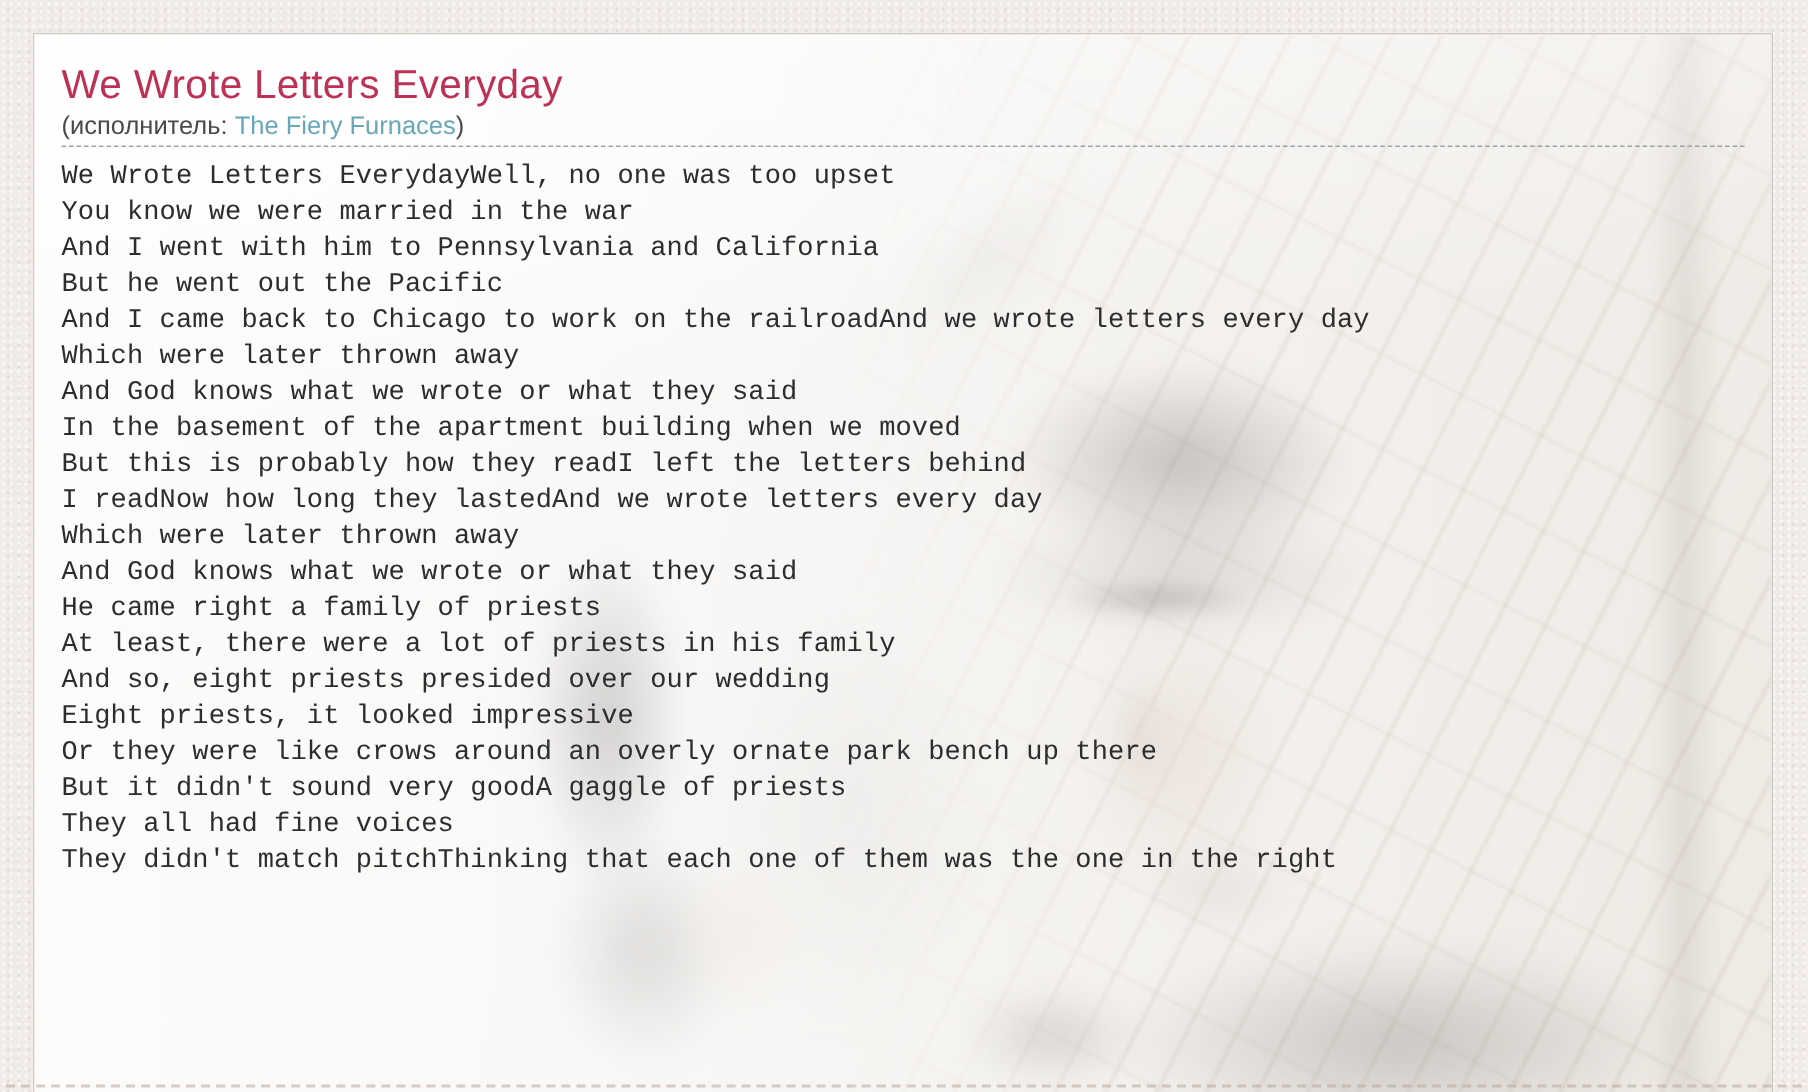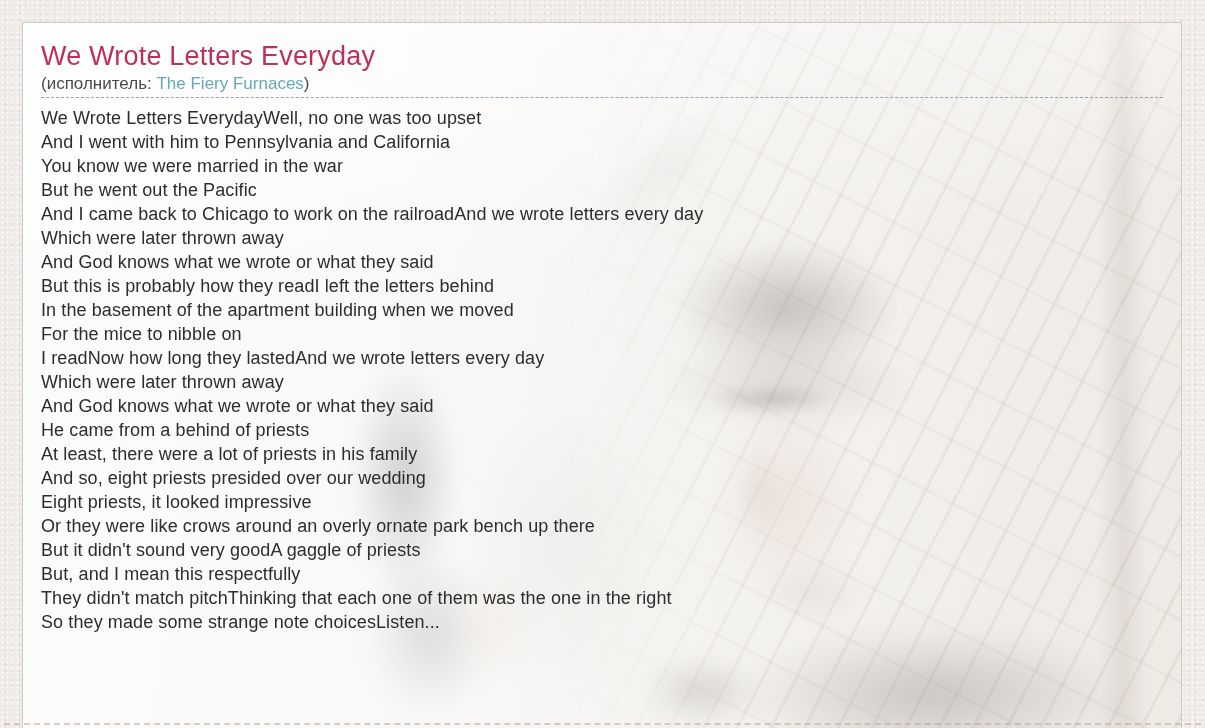--- a/index.html
+++ b/index.html
@@ -78,21 +78,21 @@
   
   .content{position:relative;z-index:2;padding:14px 18px 0 18px;}
   .song-title{
     margin:3px 0 1px;font-weight:400;font-size:27px;line-height:32px;
     color:var(--accent);letter-spacing:.2px;
   }
   .artist-line{font-size:17px;line-height:21px;color:#4a4a4a;white-space:pre-wrap;}
   .artist-line a{color:var(--link);text-decoration:none;cursor:pointer;}
   .separator{border-bottom:1px dashed #9aa2ac;margin-top:3px;}
   .lyrics{margin-top:8px;font-size:18px;line-height:24px;color:var(--lyrics);letter-spacing:.1px;}
-  .lyric-line{white-space:pre;}
+  .lyric-line{white-space:pre;font-family:Liberation Mono, monospace;}
 </style>
 </head>
 <body>
 
 <div class="card">
   <div class="photo">
     <div class="ph ph-bricks"></div>
     <div class="ph ph-corner"></div>
     <div class="ph blob ph-branch"></div>
     <div class="ph blob ph-midshade"></div>
@@ -109,38 +109,36 @@
     <div class="ph blob ph-woman-face"></div>
     <div class="ph ph-wash"></div>
   </div>
 
   <div class="content">
     <h1 class="song-title">We Wrote Letters Everyday</h1>
     <div class="artist-line"><span>(исполнитель: </span><a href="#">The Fiery Furnaces</a><span>)</span></div>
     <div class="separator"></div>
     <div class="lyrics">
         <div class="lyric-line">We Wrote Letters EverydayWell, no one was too upset</div>
+        <div class="lyric-line">You know we were married in the war</div>
         <div class="lyric-line">And I went with him to Pennsylvania and California</div>
-        <div class="lyric-line">You know we were married in the war</div>
         <div class="lyric-line">But he went out the Pacific</div>
         <div class="lyric-line">And I came back to Chicago to work on the railroadAnd we wrote letters every day</div>
         <div class="lyric-line">Which were later thrown away</div>
         <div class="lyric-line">And God knows what we wrote or what they said</div>
+        <div class="lyric-line">In the basement of the apartment building when we moved</div>
         <div class="lyric-line">But this is probably how they readI left the letters behind</div>
-        <div class="lyric-line">In the basement of the apartment building when we moved</div>
-        <div class="lyric-line">For the mice to nibble on</div>
         <div class="lyric-line">I readNow how long they lastedAnd we wrote letters every day</div>
         <div class="lyric-line">Which were later thrown away</div>
         <div class="lyric-line">And God knows what we wrote or what they said</div>
-        <div class="lyric-line">He came from a behind of priests</div>
+        <div class="lyric-line">He came right a family of priests</div>
         <div class="lyric-line">At least, there were a lot of priests in his family</div>
         <div class="lyric-line">And so, eight priests presided over our wedding</div>
         <div class="lyric-line">Eight priests, it looked impressive</div>
         <div class="lyric-line">Or they were like crows around an overly ornate park bench up there</div>
         <div class="lyric-line">But it didn't sound very goodA gaggle of priests</div>
-        <div class="lyric-line">But, and I mean this respectfully</div>
+        <div class="lyric-line">They all had fine voices</div>
         <div class="lyric-line">They didn't match pitchThinking that each one of them was the one in the right</div>
-        <div class="lyric-line">So they made some strange note choicesListen...</div>
       </div>
   </div>
 </div>
 
 <div class="bottom-dashes"></div>
 
 </body></html>

